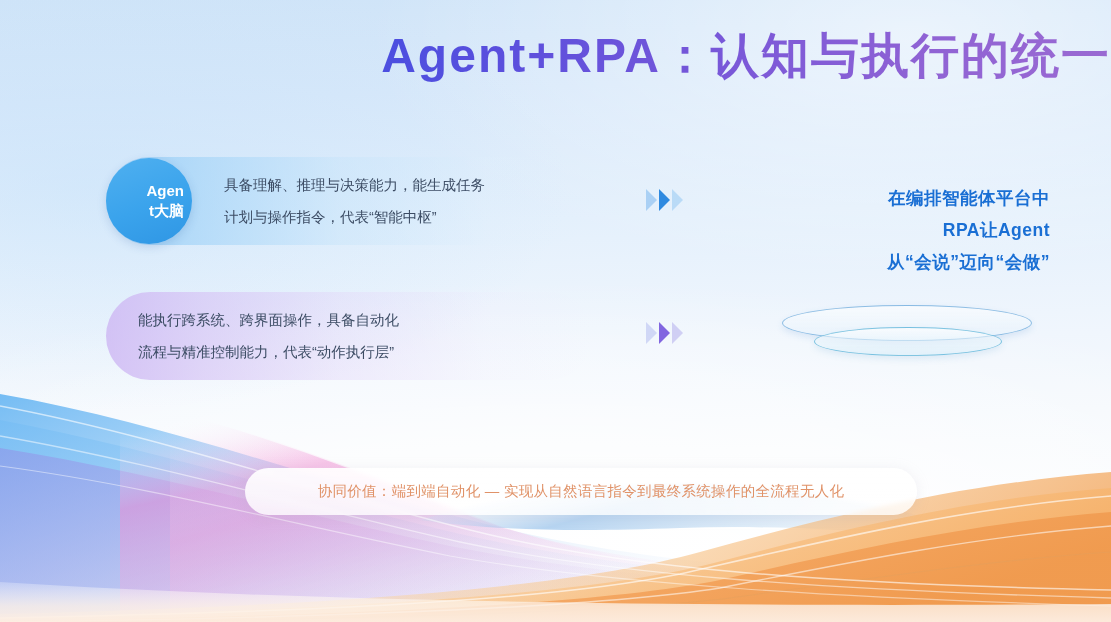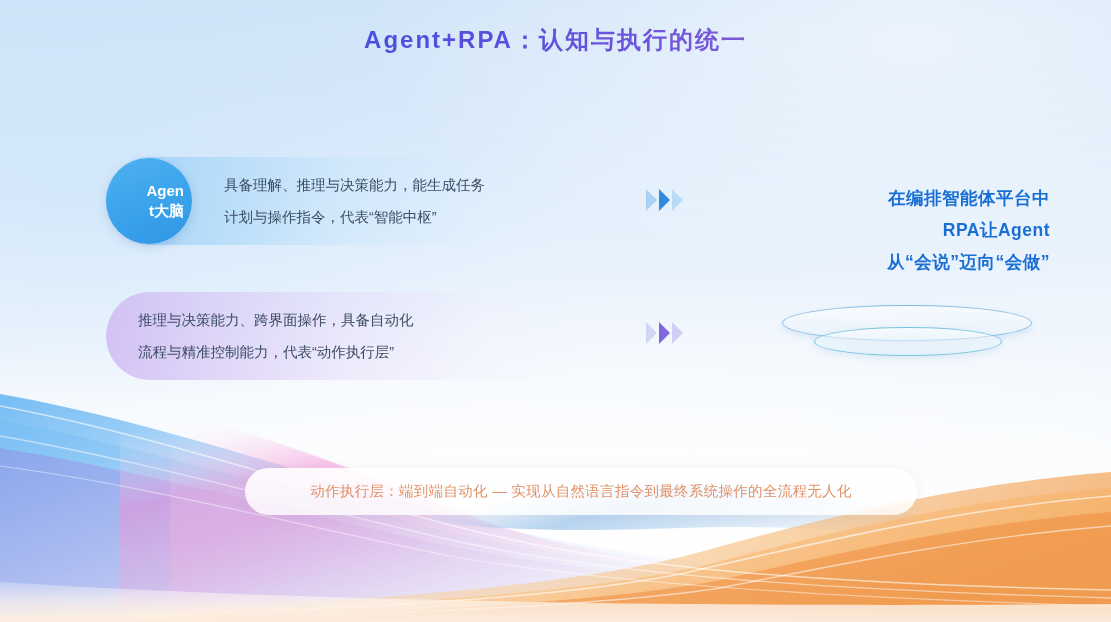--- a/index.html
+++ b/index.html
@@ -23,22 +23,22 @@
   .wash-a{ position:absolute; inset:0;
     background:radial-gradient(70% 55% at 82% 6%, rgba(255,255,255,.55), rgba(255,255,255,0) 70%);
     pointer-events:none;}
   .wash-b{ position:absolute; inset:0;
     background:radial-gradient(60% 50% at 8% 30%, rgba(196,225,250,.45), rgba(255,255,255,0) 72%);
     pointer-events:none;}
 
   
   .title{
     position:absolute; left:0; top:24px; width:1111px;
-    text-align:center;
-    font-size:24px; font-weight:bold;
+    text-align:right;
+    font-size:48px; font-weight:bold;
     letter-spacing:2px;
     white-space:nowrap;
     background:linear-gradient(90deg,#2b46df 0%, #3a4ee3 22%, #5a4fdd 45%, #7a58d8 66%, #9063d4 84%, #9a6ad2 100%);
     -webkit-background-clip:text; background-clip:text;
     -webkit-text-fill-color:transparent; color:transparent;
   }
 
   
   .card{
     position:absolute;
@@ -171,21 +171,21 @@
       <span>t大脑</span>
     </div>
     <div class="card-text">
       <div>具备理解、推理与决策能力，能生成任务</div>
       <div>计划与操作指令，代表“智能中枢”</div>
     </div>
   </div>
 
   <div class="card" id="card-rpa">
     <div class="card-text">
-      <div>推理与决策能力、跨界面操作，具备自动化</div>
+      <div>能执行跨系统、跨界面操作，具备自动化</div>
       <div>流程与精准控制能力，代表“动作执行层”</div>
     </div>
   </div>
 
   <div class="chev-group" id="chev-agent">
     <div class="chev c1"></div>
     <div class="chev c2"></div>
     <div class="chev c3"></div>
   </div>
   <div class="chev-group" id="chev-rpa">
@@ -281,16 +281,16 @@
     <path d="M1111,134 C980,144 850,170 720,196 C590,216 320,226 0,230" fill="none" stroke="#ffffff" stroke-opacity=".55" stroke-width="1.4"></path>
     <path d="M1111,160 C990,168 860,188 730,206 C600,222 330,228 0,231" fill="none" stroke="#e0a060" stroke-opacity=".40" stroke-width="1.1"></path>
     <path d="M0,14 C160,44 310,98 470,138 C620,176 820,192 1111,198" fill="none" stroke="#ffffff" stroke-opacity=".60" stroke-width="1.5"></path>
     <path d="M0,44 C150,70 300,114 460,150 C620,184 830,198 1111,206" fill="none" stroke="#ffffff" stroke-opacity=".50" stroke-width="1.3"></path>
     <path d="M0,74 C150,94 290,132 450,164 C610,192 840,206 1111,214" fill="none" stroke="#ffffff" stroke-opacity=".45" stroke-width="1.2"></path>
 
     <path d="M0,190 C250,206 600,216 1111,212 L1111,230 L0,230 Z" fill="url(#gBase)"></path>
   </svg>
 
   <div class="pill">
-    <span>动作执行层：端到端自动化 — 实现从自然语言指令到最终系统操作的全流程无人化</span>
+    <span>协同价值：端到端自动化 — 实现从自然语言指令到最终系统操作的全流程无人化</span>
   </div>
 
 </div>
 
 </body></html>

